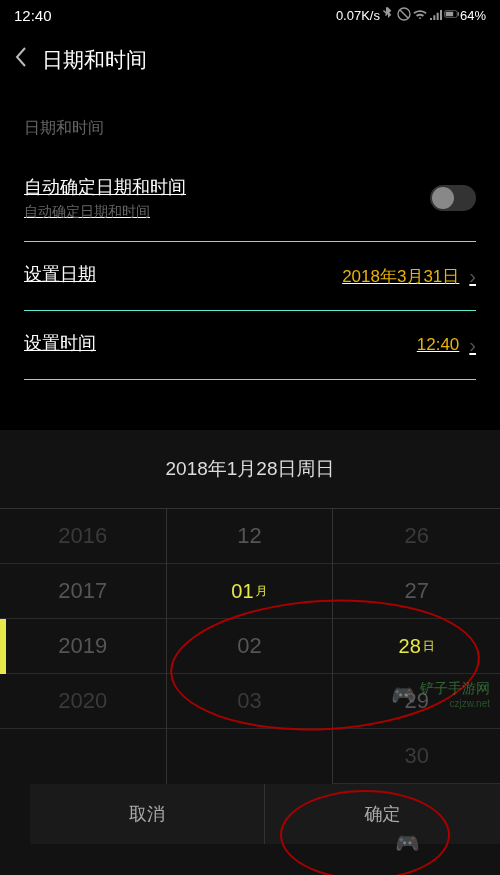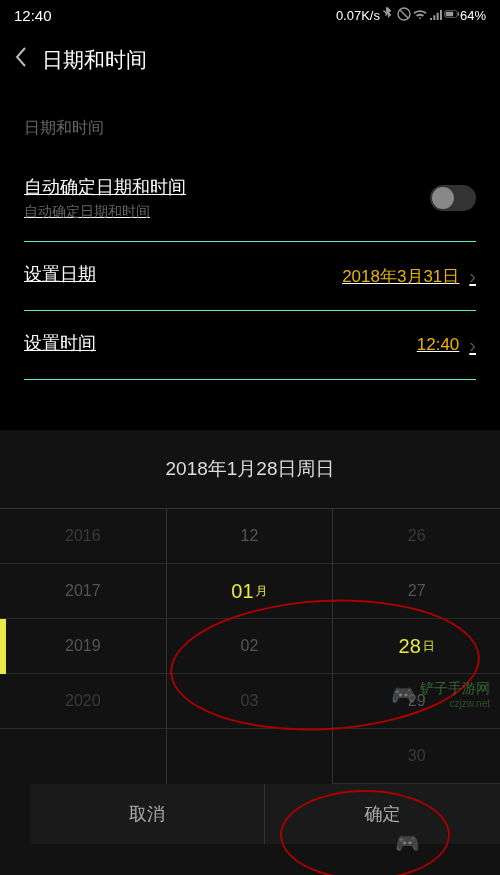--- a/index.html
+++ b/index.html
@@ -27,21 +27,21 @@
     .toggle { width: 46px; height: 26px; background: #333; border-radius: 13px; position: relative; }
     .toggle-knob { width: 22px; height: 22px; background: #888; border-radius: 50%; position: absolute; top: 2px; left: 2px; }
     
     .overlay { position: absolute; top: 430px; left: 0; right: 0; bottom: 0; background: rgba(20,20,20,0.92); }
     
     .picker-title { text-align: center; padding: 26px 0; font-size: 19px; color: #ddd; }
     
     .picker-grid { display: grid; grid-template-columns: 1fr 1fr 1fr; border-top: 1px solid #333; position: relative; }
     .picker-col { display: flex; flex-direction: column; border-right: 1px solid #333; }
     .picker-col:last-child { border-right: none; }
-    .picker-item { height: 55px; display: flex; align-items: center; justify-content: center; font-size: 16px; color: #555; border-bottom: 1px solid #2a2a2a; }
+    .picker-item { height: 55px; display: flex; align-items: center; justify-content: center; font-size: 22px; color: #555; border-bottom: 1px solid #2a2a2a; }
     .picker-item.faded { color: #3a3a3a; }
     .picker-item.selected { color: #e8e84a; font-size: 20px; }
     .picker-item.selected .suffix { font-size: 12px; margin-left: 2px; }
     .yellow-bar { position: absolute; left: 0; top: 110px; width: 6px; height: 55px; background: #e8e84a; z-index: 2; }
     
     .picker-actions { display: grid; grid-template-columns: 1fr 1fr; height: 60px; margin-left: 30px; }
     .picker-btn { display: flex; align-items: center; justify-content: center; font-size: 18px; color: #aaa; background: #1a1a1a; }
     .picker-btn:first-child { border-right: 1px solid #333; }
     
     .circle-annotation { position: absolute; border: 2px solid #a00; border-radius: 50%; pointer-events: none; }

